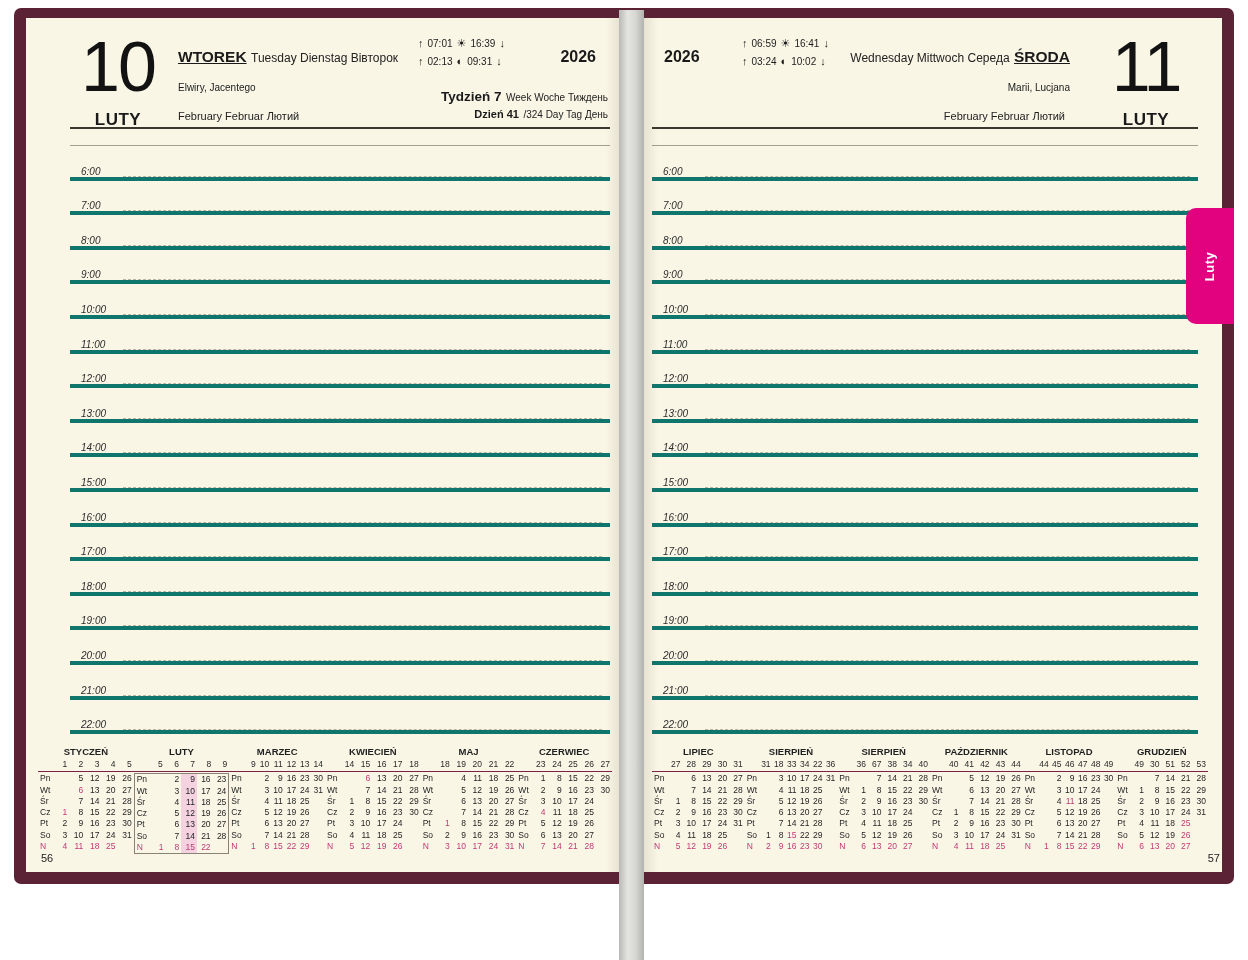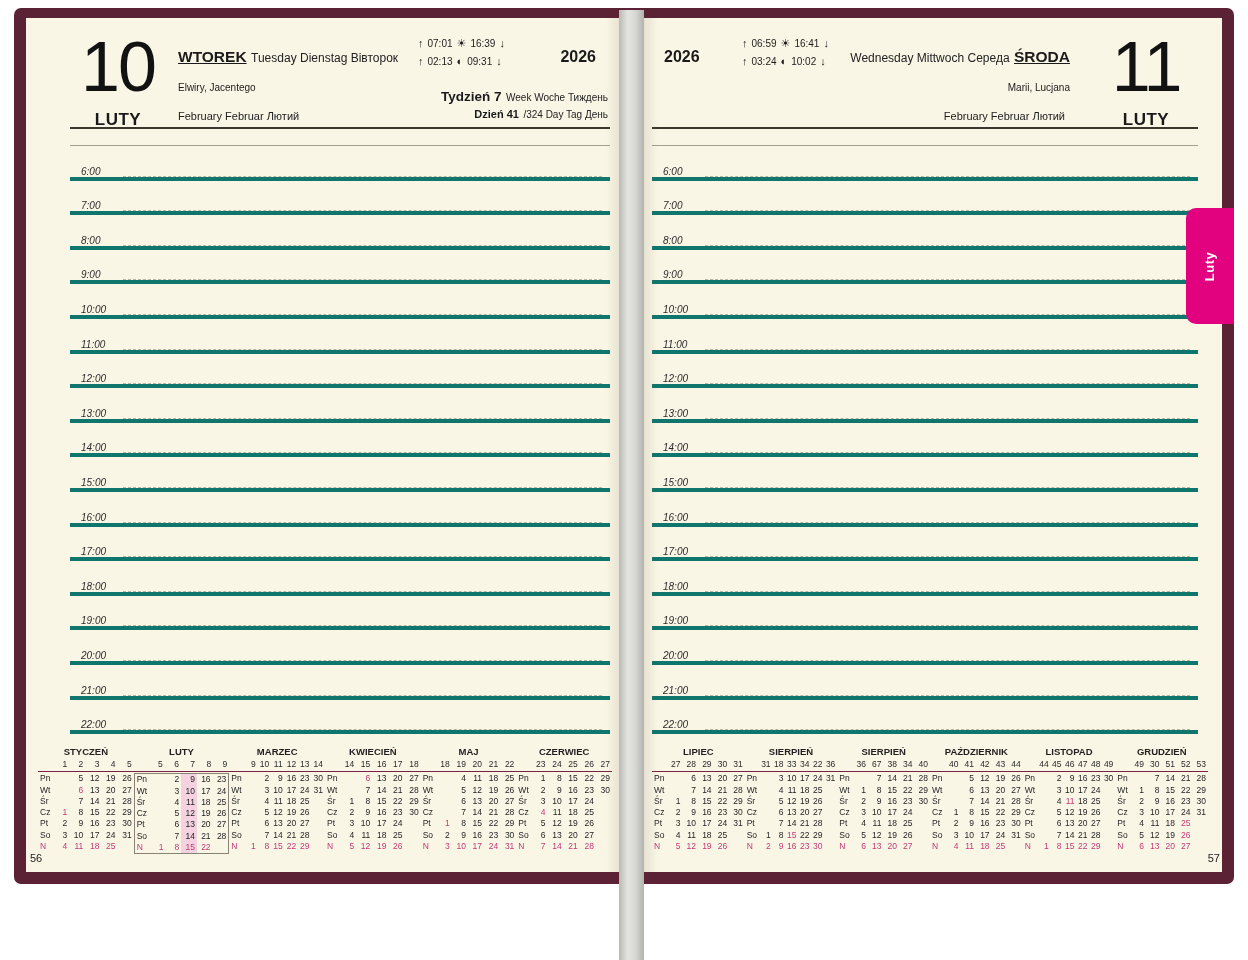--- a/index.html
+++ b/index.html
@@ -63,21 +63,21 @@
   .cal{flex:1;min-width:0;font-size:8.5px;color:#1f1f1f;}
   .cal .t{text-align:center;font-weight:700;font-size:9.5px;line-height:12px;margin-bottom:1px;}
   .grid{display:grid;}
   .wk{border-bottom:1.5px solid #7b2246;padding-bottom:1px;margin-bottom:1px;color:#2a2a2a;}
   .c{text-align:right;padding-right:2px;line-height:11.3px;white-space:nowrap;}
   .c.l{text-align:left;padding-left:2px;padding-right:0;}
   .pink{color:#c23a76;}
   .hl{background:#f4d2e0;}
   .daybox.boxed{border:1px solid #8a8274;}
   .pagenum{position:absolute;bottom:8px;font-size:11px;color:#222;}
-  .page-left .pagenum{left:4px;}
+  .page-left .pagenum{left:15px;}
   .page-right .pagenum{right:2px;}
 </style>
 </head>
 <body>
 
 <div class="book">
 
   <div class="page page-left">
     <div class="dayblock">
       <div class="day-num">10</div>

